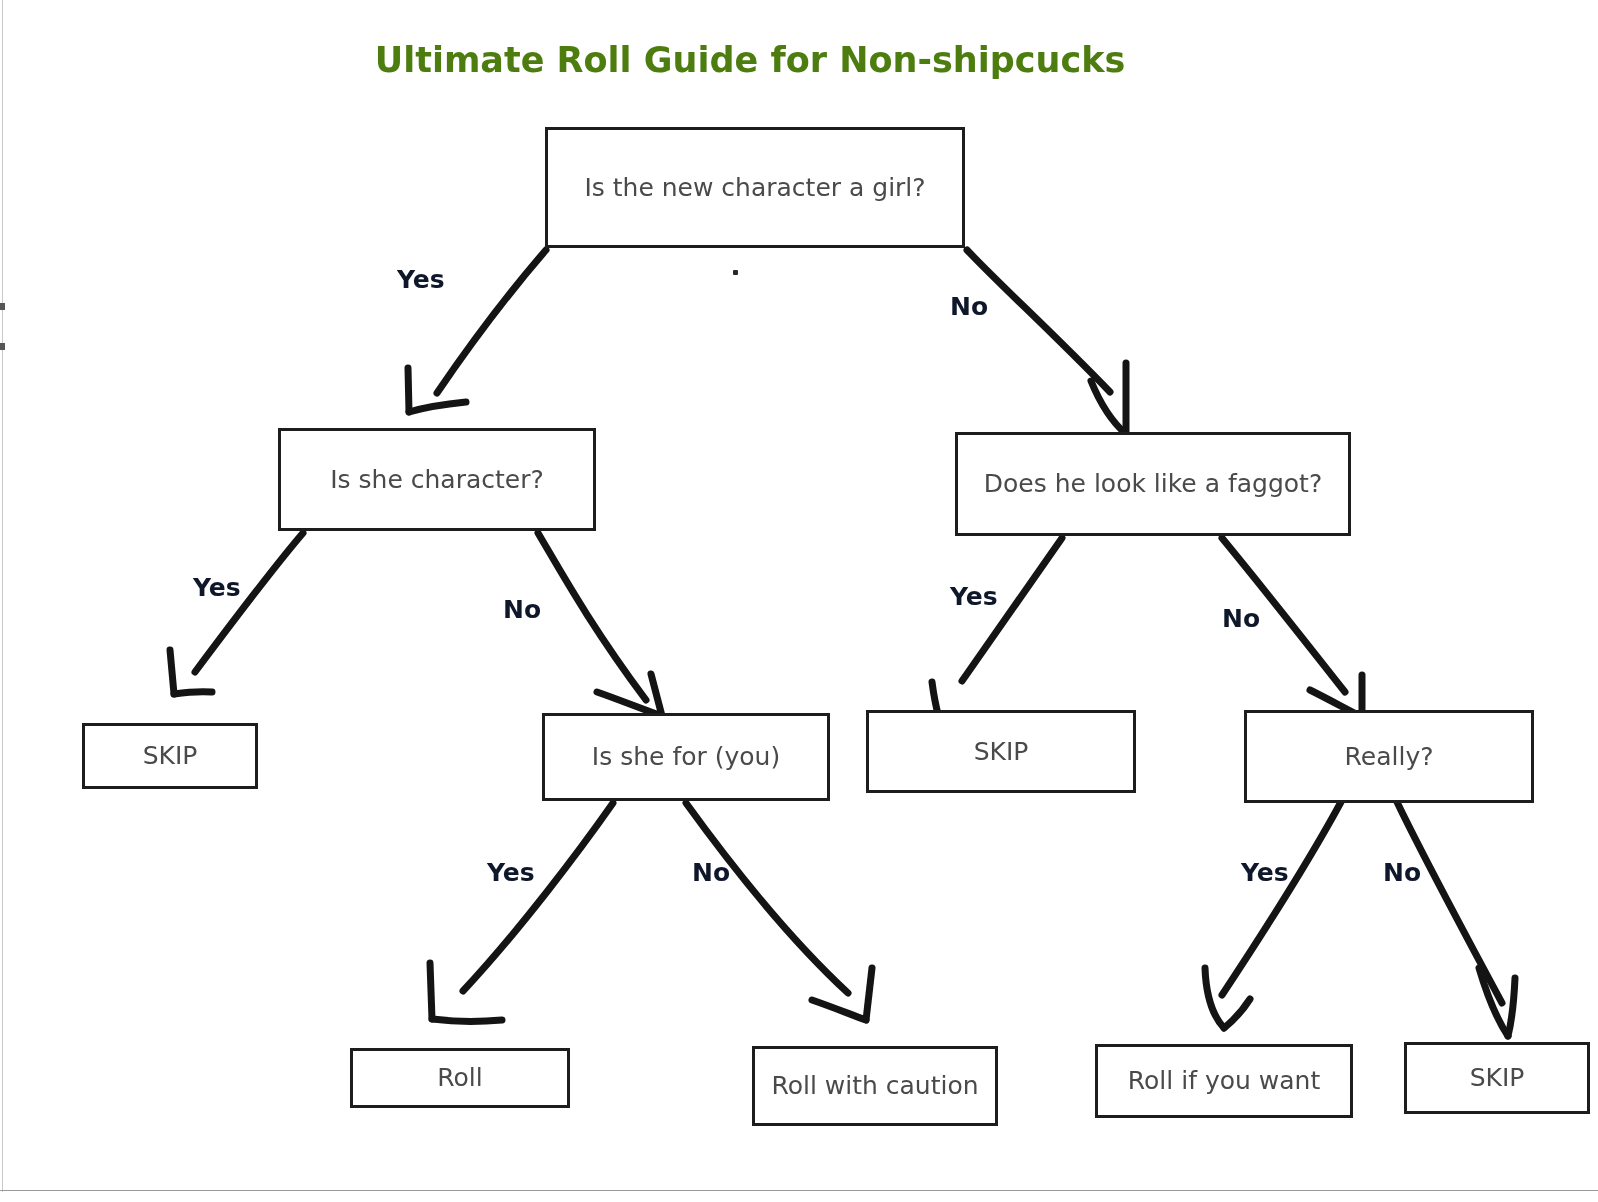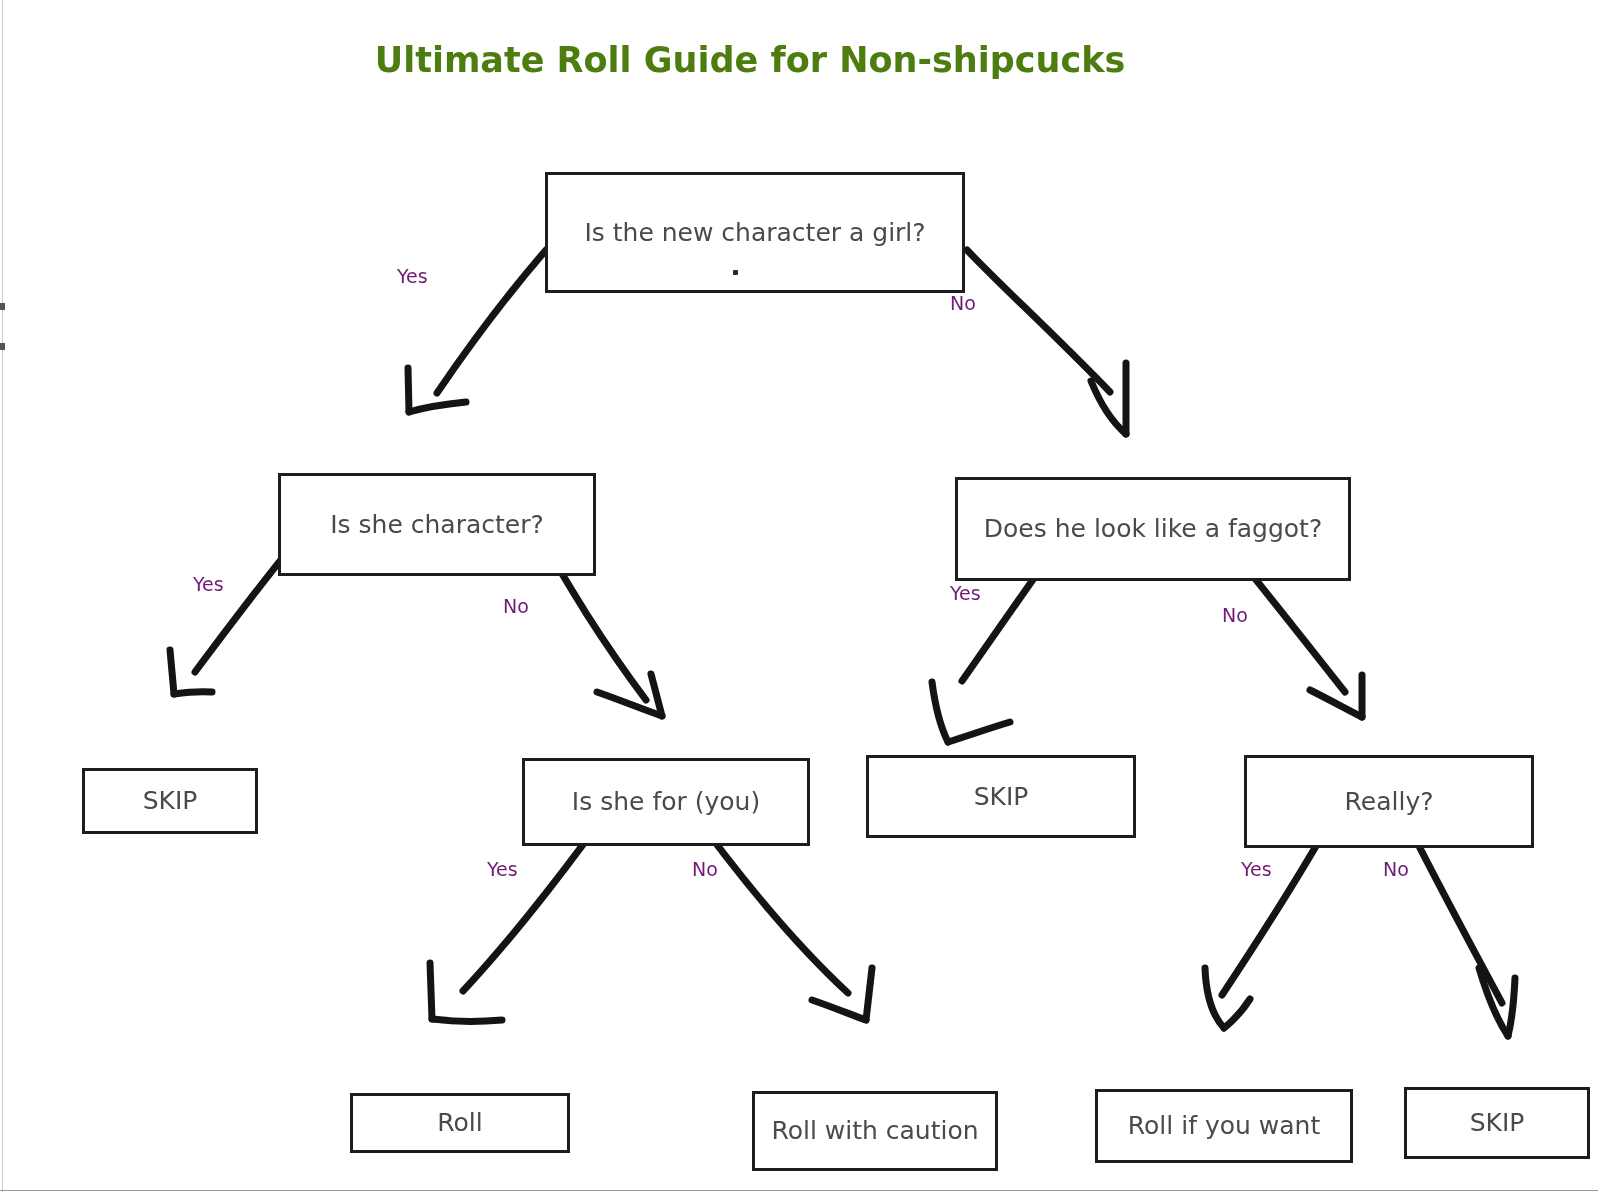--- a/index.html
+++ b/index.html
@@ -64,30 +64,30 @@
     background: #ffffff;
     color: #4a4a4a;
     font-size: 25px;
     display: flex;
     align-items: center;
     justify-content: center;
     text-align: center;
     line-height: 1.1;
     font-family: "DejaVu Sans", "Liberation Sans", sans-serif;
     z-index: 3;
-    margin-top: 45px;
   }
 
   .edge-label {
     position: absolute;
-    font-size: 19px;
-    color: #701a75;
+    font-size: 25px;
+    color: #0f172a;
     white-space: nowrap;
     font-family: "DejaVu Sans", "Liberation Sans", sans-serif;
     z-index: 4;
+    font-weight: bold;
   }
 
   #arrows {
     position: absolute;
     left: 0;
     top: 0;
     width: 1598px;
     height: 1202px;
     z-index: 2;
     pointer-events: none;
@@ -193,21 +193,21 @@
   </div>
 
   <div class="node" style="left:955px; top:432px; width:396px; height:104px;">
     <span>Does he look like a faggot?</span>
   </div>
 
   <div class="node" style="left:82px; top:723px; width:176px; height:66px;">
     <span>SKIP</span>
   </div>
 
-  <div class="node" style="left:522px; top:713px; width:288px; height:88px;">
+  <div class="node" style="left:542px; top:713px; width:288px; height:88px;">
     <span>Is she for (you)</span>
   </div>
 
   <div class="node" style="left:866px; top:710px; width:270px; height:83px;">
     <span>SKIP</span>
   </div>
 
   <div class="node" style="left:1244px; top:710px; width:290px; height:93px;">
     <span>Really?</span>
   </div>

